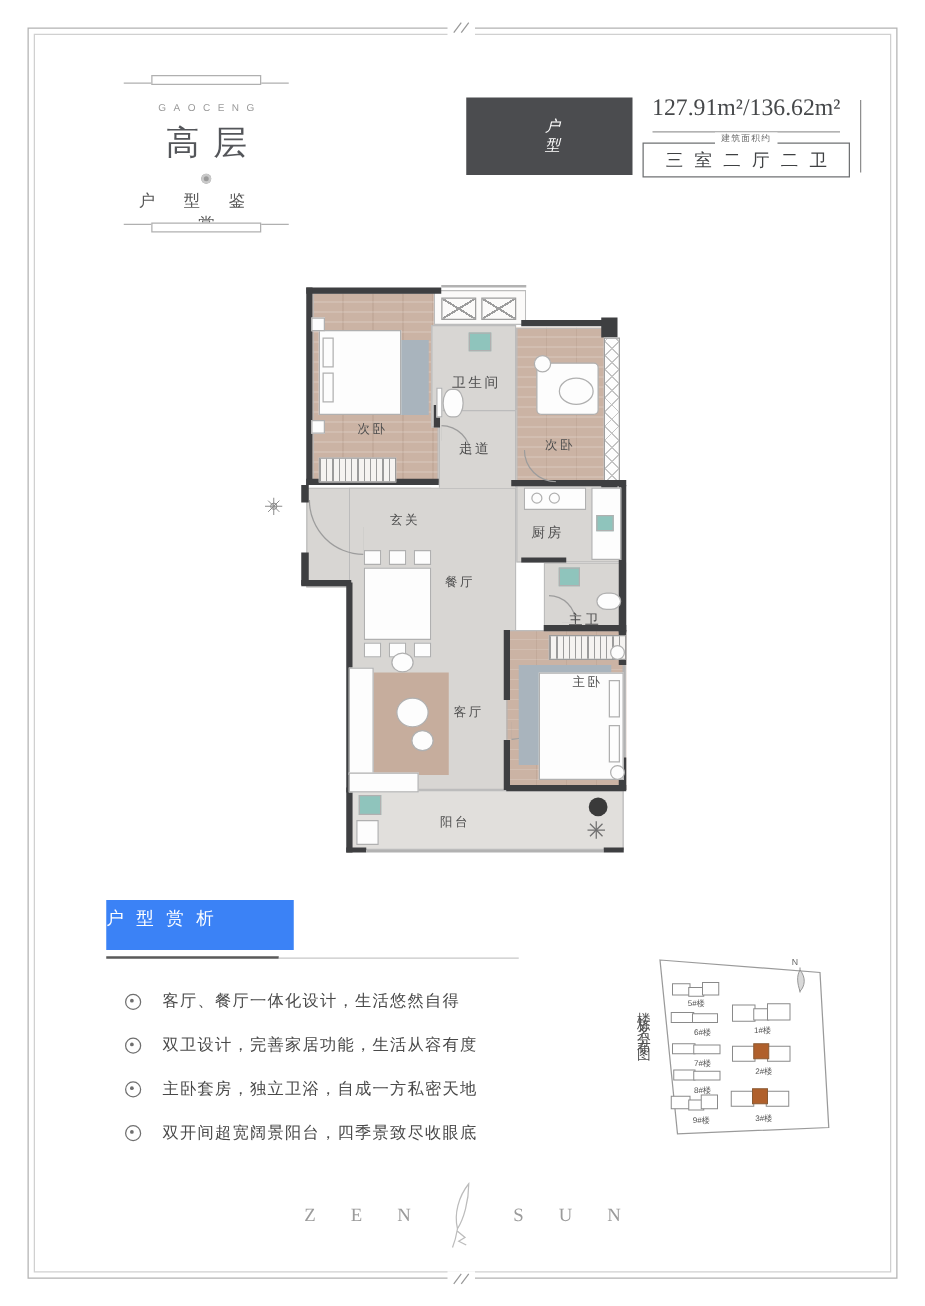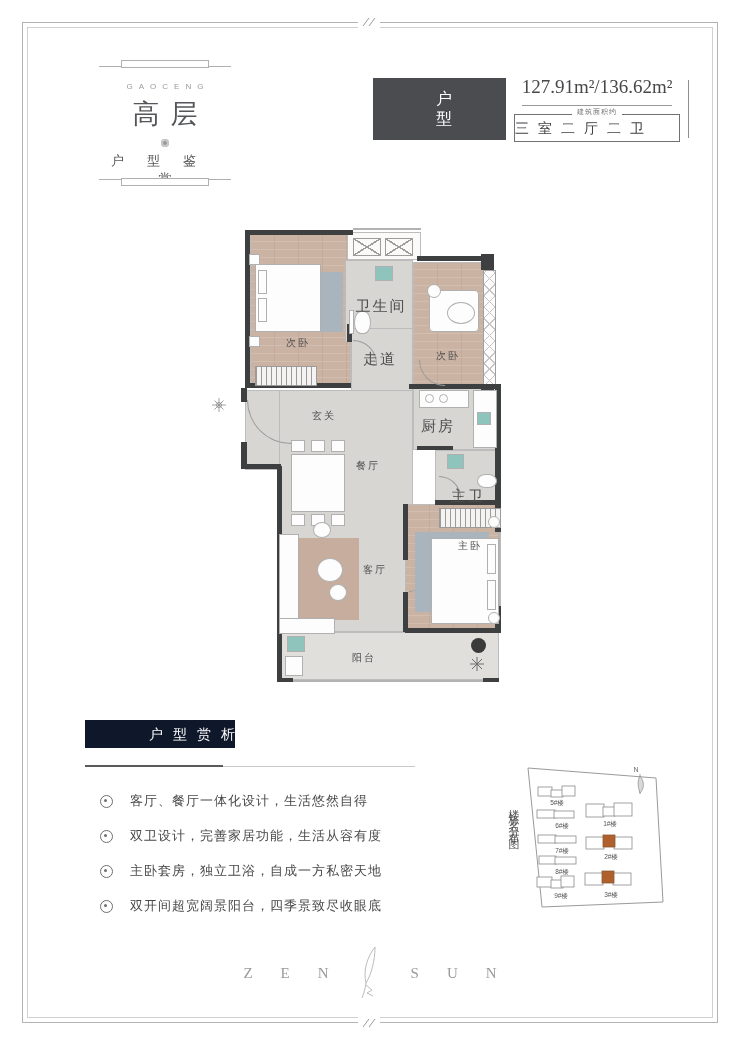--- a/index.html
+++ b/index.html
@@ -18,27 +18,27 @@
   .lg-title{position:absolute;left:0;right:0;top:36px;font-size:27px;color:#54565a;}
   .lg-title span{letter-spacing:11px;margin-right:-11px;}
   .lg-diamond{position:absolute;left:50%;top:79px;width:8px;height:8px;margin-left:-4px;background:#9a9a9a;border-radius:50%;box-shadow:inset 0 0 0 2px #c9c9c9;}
   .lg-tag{position:absolute;left:0;right:0;top:92px;font-size:13px;color:#565656;}
   .lg-tag span{letter-spacing:23px;margin-right:-23px;}
   
   .unit-box{position:absolute;left:373px;top:78px;width:133px;height:62px;background:#4b4c4f;color:#fff;
             display:flex;align-items:center;justify-content:center;}
   .unit-name{font-family:"Liberation Serif",serif;font-size:43px;line-height:1;letter-spacing:1px;}
   .usub{font-size:20px;}
-  .unit-suffix{width:14px;font-size:16px;line-height:1.25;margin-left:7px;word-break:break-all;}
+  .unit-suffix{width:14px;font-size:12px;line-height:1.25;margin-left:7px;word-break:break-all;font-style:italic;}
   .area-wrap{position:absolute;left:514px;top:76px;width:166px;}
   .area-num{font-family:"Liberation Serif",serif;font-size:19px;color:#46484a;text-align:center;white-space:nowrap;}
   .area-note-row{position:relative;height:10px;margin-top:2px;text-align:center;}
   .area-note-line{position:absolute;left:8px;right:8px;top:5px;height:1px;background:#9a9a9a;}
   .area-note{position:relative;display:inline-block;background:#fff;padding:0 5px;font-size:7px;color:#6b6b6b;letter-spacing:1px;}
-  .rooms-box{margin-top:4px;border:1px solid #6f7173;height:26px;line-height:26px;text-align:left;font-size:14px;color:#3f4143;}
+  .rooms-box{margin-top:4px;border:1px solid #6f7173;height:26px;line-height:26px;text-align:center;font-size:14px;color:#3f4143;}
   .rooms-box span{letter-spacing:9px;margin-right:-9px;}
   .v-div{position:absolute;left:688px;top:80px;width:1px;height:58px;background:#8e8e8e;}
   
   .plan{position:absolute;left:233px;top:228px;width:286px;height:458px;}
   .floor{position:absolute;box-shadow:inset 0 0 0 1px #bcbcbc;}
   .wood{background:#cbb3a4;background-image:repeating-linear-gradient(0deg,rgba(255,255,255,.14) 0 1px,transparent 1px 8px),repeating-linear-gradient(90deg,rgba(120,90,70,.10) 0 1px,transparent 1px 24px);}
   .gray{background:#d8d6d3;}
   .lightgray{background:#e1dfdc;}
   .wall{position:absolute;background:#3e3f41;}
   .wline{position:absolute;background:#b2b2b2;}
@@ -54,25 +54,25 @@
   .toilet{border-radius:45%/55%;}
   .teal{background:#8fc4bc;}
   .rug{position:absolute;background:#a9b4bd;}
   .rug2{position:absolute;background:#c6ad9d;}
   .arc{position:absolute;border:1px solid #9c9c9c;box-sizing:border-box;}
   .arc-bl{border-top:none;border-right:none;border-bottom-left-radius:100%;}
   .arc-tr{border-left:none;border-bottom:none;border-top-right-radius:100%;}
   .arc-br{border-left:none;border-top:none;border-bottom-right-radius:100%;}
   .rlabel{position:absolute;transform:translate(-50%,-50%);font-size:10px;color:#4e4e4e;white-space:nowrap;}
   .rlabel span{letter-spacing:2px;margin-right:-2px;}
-  .rlabel.sm{font-size:15px;}
+  .rlabel.sm{font-size:11px;}
   .plant-dot{position:absolute;background:#3a3a3a;border-radius:50%;}
   
-  .an-banner{position:absolute;left:85px;top:720px;width:150px;height:28px;background:#0f172a;color:#fff;
-             font-size:14px;line-height:28px;text-align:right;}
+  .an-banner{position:absolute;left:85px;top:720px;width:150px;height:40px;background:#3b82f6;color:#fff;
+             font-size:14px;line-height:28px;text-align:left;}
   .an-banner span{letter-spacing:10px;margin-right:-10px;}
   .an-line-dark{position:absolute;left:85px;top:765px;width:138px;height:2px;background:#5a5a5a;}
   .an-line-light{position:absolute;left:223px;top:766px;width:192px;height:1px;background:#c8c8c8;}
   .feature{position:absolute;left:100px;display:flex;align-items:center;gap:17px;height:14px;}
   .f-icon{flex:0 0 auto;width:11px;height:11px;border:1px solid #6f6f6f;border-radius:50%;position:relative;}
   .f-icon::after{content:"";position:absolute;left:3px;top:3px;width:3px;height:3px;background:#6f6f6f;border-radius:50%;}
   .f-text{font-size:13px;color:#494949;letter-spacing:1px;white-space:nowrap;}
   
   .map-label{position:absolute;left:506px;top:800px;writing-mode:vertical-rl;font-size:11px;color:#4f4f4f;letter-spacing:6px;}
   .sitemap-svg{position:absolute;left:518px;top:760px;}

